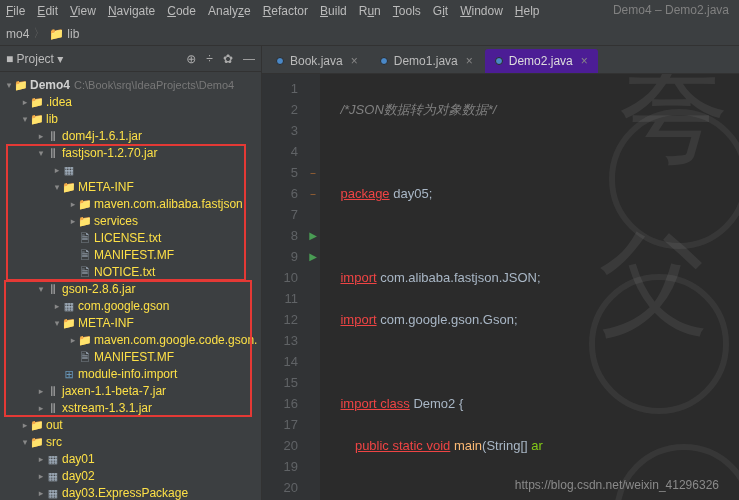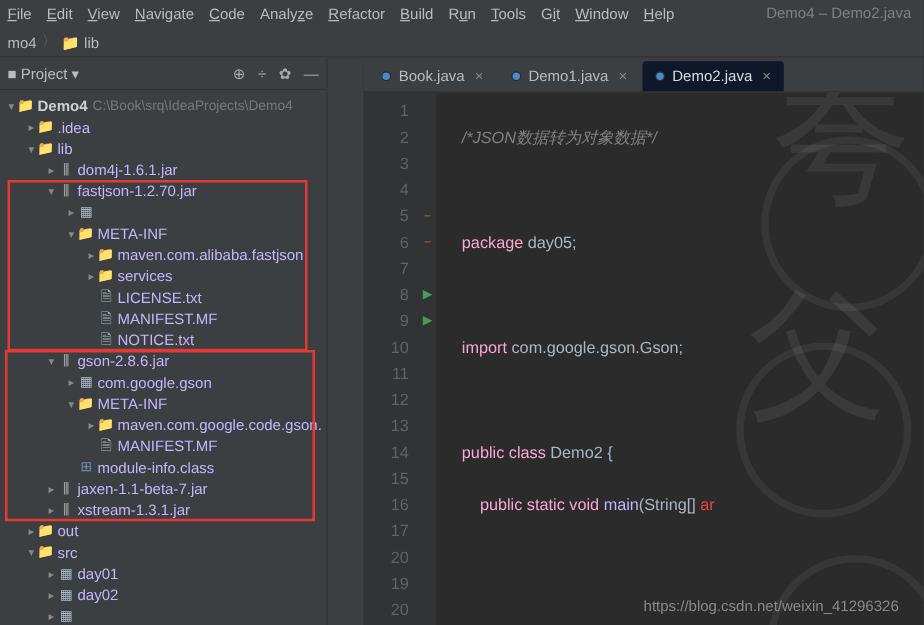--- a/index.html
+++ b/index.html
@@ -3,55 +3,55 @@
 <meta charset="utf-8">
 <style>
   * { margin: 0; padding: 0; box-sizing: border-box; font-family: "Segoe UI", Arial, sans-serif; }
   body { background: #3c3f41; color: #bbbbbb; font-size: 12px; width: 739px; height: 500px; overflow: hidden; position: relative; }
   .menubar { height: 22px; display: flex; align-items: center; padding: 0 6px; background: #3c3f41; color: #bbbbbb; }
   .menubar span { margin-right: 12px; cursor: default; }
   .menubar span u { text-decoration: underline; }
   .title-right { position: absolute; top: 3px; right: 10px; color: #808080; font-size: 12px; }
   .breadcrumb { height: 24px; display: flex; align-items: center; padding: 0 6px; background: #3c3f41; border-bottom: 1px solid #323232; color: #bbbbbb; text-align: center; }
   .breadcrumb .sep { margin: 0 4px; color: #666; }
-  .main { display: flex; height: calc(100% - 46px); gap: 29px; }
+  .main { display: flex; height: calc(100% - 46px); }
   .sidebar { width: 262px; background: #3c3f41; border-right: 1px solid #323232; overflow: hidden; }
   .tool-header { height: 26px; display: flex; align-items: center; padding: 0 6px; border-bottom: 1px solid #323232; }
   .tool-header .label { color: #bbbbbb; font-size: 12px; }
   .tool-header .spacer { flex: 1; }
   .tool-header .icon { margin-left: 10px; color: #aaa; font-size: 12px; }
   .tree { position: relative; padding: 4px 0; font-size: 12px; line-height: 16px; }
   .tree-row { display: flex; align-items: center; height: 17px; white-space: nowrap; overflow: hidden; }
   .tree-row .arrow { width: 10px; display: inline-block; text-align: center; color: #888; font-size: 9px; }
   .tree-row .ficon { width: 14px; display: inline-block; text-align: center; margin-right: 2px; font-size: 11px; }
   .tree-row .ficon.folder { color: #c2a06a; }
   .tree-row .ficon.jar { color: #b5b5b5; }
   .tree-row .ficon.pkg { color: #a9b7c6; }
   .tree-row .ficon.txt { color: #a9b7c6; }
   .tree-row .ficon.cls { color: #6897bb; }
-  .tree-row .name { color: #c4b5fd; }
+  .tree-row .name { color: #fde047; }
   .tree-row .name.bold { color: #d0d0d0; font-weight: 600; }
   .tree-row .path-hint { color: #787878; margin-left: 4px; font-size: 11px; }
   .hl-box { position: absolute; border: 2px solid #e53935; pointer-events: none; }
   .editor { flex: 1; display: flex; flex-direction: column; background: #2b2b2b; position: relative; justify-content: space-between; }
   .tabs { height: 28px; display: flex; align-items: flex-end; background: #3c3f41; border-bottom: 1px solid #323232; padding-left: 4px; }
   .tab { height: 24px; display: flex; align-items: center; padding: 0 10px; margin-right: 2px; font-size: 12px; color: #bbbbbb; border-top-left-radius: 3px; border-top-right-radius: 3px; }
-  .tab.active { background: #0f172a; color: #dddddd; }
+  .tab.active { background: #4c1d95; color: #dddddd; }
   .tab .dot { width: 8px; height: 8px; border-radius: 50%; background: #4a88c7; margin-right: 6px; display: inline-block; border: 1px solid #2b2b2b; }
   .tab .close { margin-left: 8px; color: #888; }
   .code-area { flex: 1; display: flex; font-family: "Consolas", monospace; font-size: 13px; line-height: 21px; overflow: hidden; }
   .gutter { width: 44px; background: #313335; color: #606366; text-align: right; padding: 4px 8px 4px 0; }
   .gutter .ln { height: 21px; }
   .gut-marks { width: 14px; background: #313335; padding-top: 4px; }
   .gut-marks .mk { height: 21px; font-size: 10px; color: #499c54; text-align: center; }
   .code { flex: 1; padding: 4px 0 4px 6px; color: #a9b7c6; white-space: pre; position: relative; }
   .code .line { height: 21px; }
   .c-comment { color: #808080; font-style: italic; }
-  .c-kw { color: #f9a8d4; }
-  .c-method { color: #c4b5fd; }
+  .c-kw { color: #ef4444; text-decoration: underline; }
+  .c-method { color: #fdba74; }
   .watermark { position: absolute; opacity: 0.07; color: #fff; pointer-events: none; }
   .wm1 { top: 30px; right: 10px; font-size: 110px; font-family: "KaiTi", serif; }
   .wm2 { top: 200px; right: 30px; font-size: 110px; font-family: "KaiTi", serif; }
   .wm-ring { position: absolute; border: 6px solid rgba(255,255,255,0.06); border-radius: 50%; pointer-events:none; }
   .wr1 { width: 140px; height: 140px; top: 35px; right: -10px; }
   .wr2 { width: 140px; height: 140px; top: 200px; right: 10px; }
   .wr3 { width: 140px; height: 140px; top: 370px; right: -15px; }
   .blog-url { position: absolute; bottom: 8px; right: 20px; color: #8a8a8a; font-size: 12px; font-family: Arial; }
 </style>
 </head>
@@ -175,21 +175,21 @@
           <span class="name">maven.com.google.code.gson.</span>
         </div>
       <div class="tree-row" style="padding-left:68px">
           <span class="arrow"></span>
           <span class="ficon txt">🗎</span>
           <span class="name">MANIFEST.MF</span>
         </div>
       <div class="tree-row" style="padding-left:52px">
           <span class="arrow"></span>
           <span class="ficon cls">⊞</span>
-          <span class="name">module-info.class</span>
+          <span class="name">module-info.import</span>
         </div>
       <div class="tree-row" style="padding-left:36px">
           <span class="arrow">▸</span>
           <span class="ficon jar">⫼</span>
           <span class="name">jaxen-1.1-beta-7.jar</span>
         </div>
       <div class="tree-row" style="padding-left:36px">
           <span class="arrow">▸</span>
           <span class="ficon jar">⫼</span>
           <span class="name">xstream-1.3.1.jar</span>
@@ -210,20 +210,21 @@
           <span class="name">day01</span>
         </div>
       <div class="tree-row" style="padding-left:36px">
           <span class="arrow">▸</span>
           <span class="ficon pkg">▦</span>
           <span class="name">day02</span>
         </div>
       <div class="tree-row" style="padding-left:36px">
           <span class="arrow">▸</span>
           <span class="ficon pkg">▦</span>
+          <span class="name">day03.ExpressPackage</span>
         </div>
 
       <div class="hl-box" style="left:6px; top:72px; width:240px; height:137px"></div>
       <div class="hl-box" style="left:4px; top:208px; width:248px; height:137px"></div>
     </div>
   </div>
 
   <div class="editor">
     <div class="tabs">
       <div class="tab">
@@ -288,24 +289,25 @@
         <div class="mk"></div>
           <div class="mk"></div>
           <div class="mk"></div>
           <div class="mk"></div>
       </div>
       <div class="code">
 <div class="line">    <span class="c-comment">/*JSON数据转为对象数据*/</span></div>
 <div class="line"></div>
 <div class="line">    <span class="c-kw">package</span><span> day05;</span></div>
 <div class="line"></div>
+<div class="line">    <span class="c-kw">import</span><span> com.alibaba.fastjson.JSON;</span></div>
 <div class="line">    <span class="c-kw">import</span><span> com.google.gson.Gson;</span></div>
 <div class="line"></div>
-<div class="line">    <span class="c-kw">public class</span><span> Demo2 {</span></div>
-<div class="line">        <span class="c-kw">public static void</span><span class="c-method"> main</span><span>(String[] </span><span style="color:#ef4444">ar</span></div>
+<div class="line">    <span class="c-kw">import class</span><span> Demo2 {</span></div>
+<div class="line">        <span class="c-kw">public static void</span><span class="c-method"> main</span><span>(String[] </span><span style="color:#84cc16">ar</span></div>
 <div class="line"></div>
 
 
 
 
 
 
 
 
 

